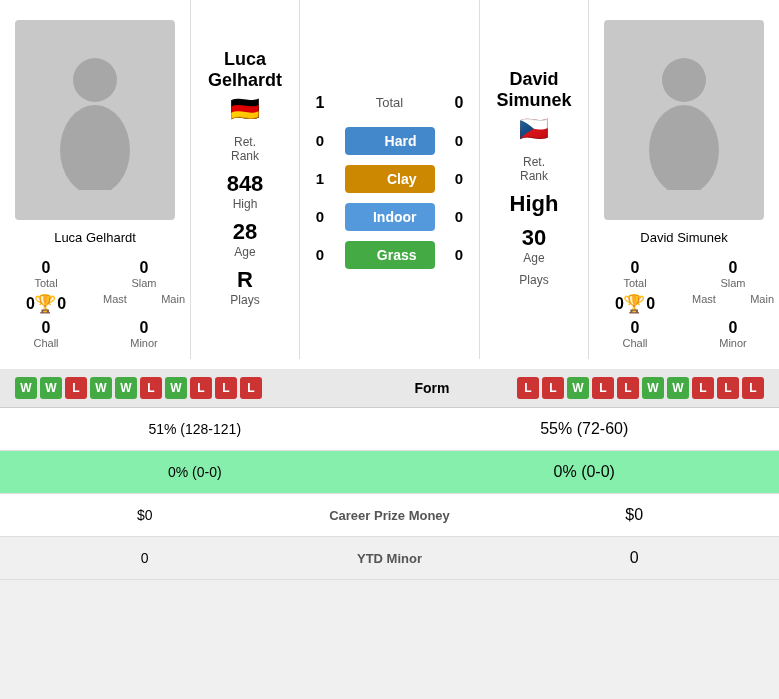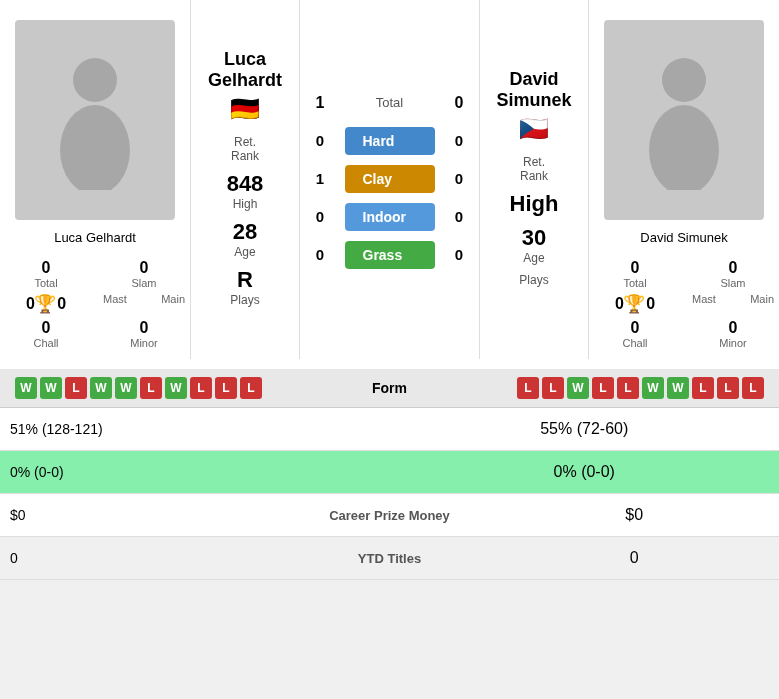--- a/index.html
+++ b/index.html
@@ -138,21 +138,21 @@
       text-align: center;
     }
 
     .surface-badge {
       padding: 6px 18px;
       border-radius: 4px;
       color: white;
       font-size: 14px;
       font-weight: bold;
       min-width: 90px;
-      text-align: left;
+      text-align: right;
     }
 
     .surface-hard { background: #4488cc; }
     .surface-clay { background: #cc8800; }
     .surface-indoor { background: #5599dd; }
     .surface-grass { background: #44aa44; }
 
     .total-row {
       display: flex;
       align-items: center;
@@ -200,21 +200,21 @@
 
     .form-results {
       display: flex;
       gap: 3px;
       flex: 1;
     }
 
     .form-label {
       font-size: 14px;
       font-weight: bold;
-      text-align: center;
+      text-align: right;
       width: 120px;
       flex-shrink: 0;
     }
 
     .result-badge {
       width: 22px;
       height: 22px;
       border-radius: 3px;
       display: flex;
       align-items: center;
@@ -238,21 +238,21 @@
       border-bottom: 1px solid #ddd;
       background: #fff;
     }
 
     .stats-row:nth-child(even) {
       background: #f5f5f5;
     }
 
     .stats-row-left {
       flex: 1;
-      text-align: left;
+      text-align: center;
       padding: 12px 10px;
       font-size: 14px;
     }
 
     .stats-row-center {
       width: 200px;
       text-align: center;
       padding: 12px 5px;
       font-size: 13px;
       font-weight: bold;
@@ -470,18 +470,18 @@
         <div class="stats-row-left">0% (0-0)</div>
         <div class="stats-row-right">0% (0-0)</div>
       </div>
       <div class="stats-row">
         <div class="stats-row-left">$0</div>
         <div class="stats-row-center">Career Prize Money</div>
         <div class="stats-row-right">$0</div>
       </div>
       <div class="stats-row" style="background: rgb(240, 240, 240);">
         <div class="stats-row-left">0</div>
-        <div class="stats-row-center">YTD Titles</div>
+        <div class="stats-row-center">YTD Minor</div>
         <div class="stats-row-right">0</div>
       </div>
     </div>
 
 </div>
 
 </body></html>

